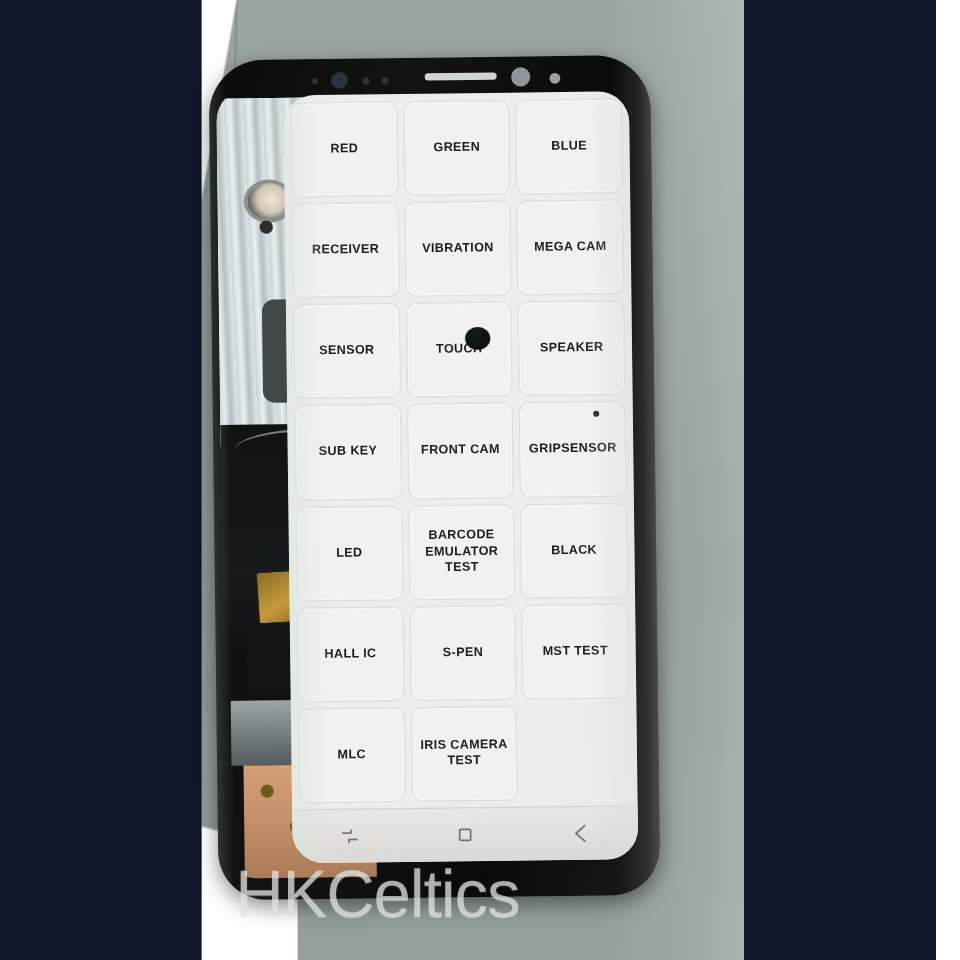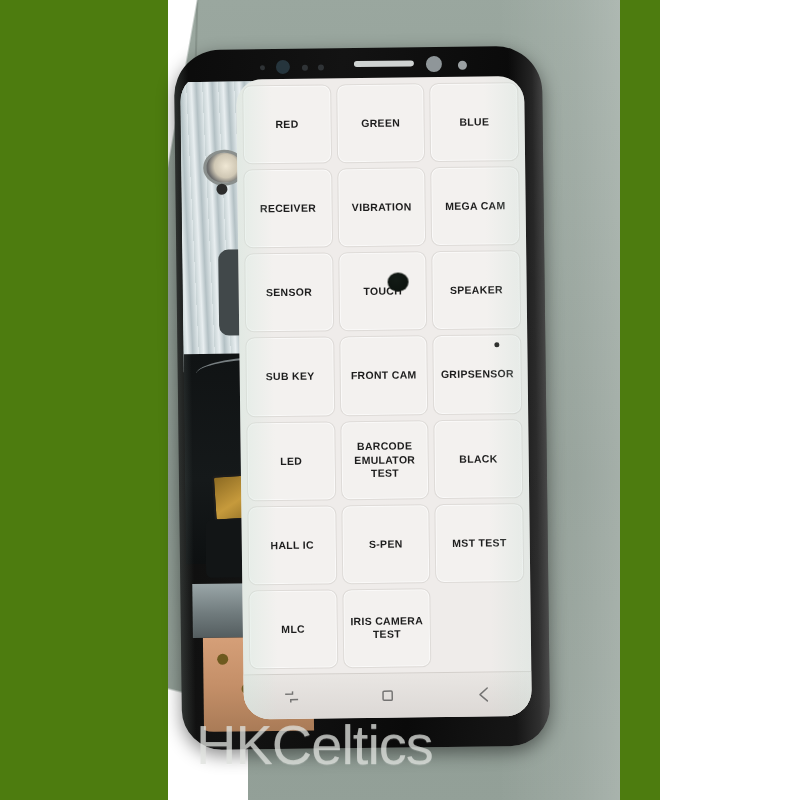--- a/index.html
+++ b/index.html
@@ -1,19 +1,19 @@
 <!DOCTYPE html>
 <html><head>
 <meta charset="utf-8">
 <style>
   html,body{margin:0;padding:0;background:#ffffff;}
   body{width:800px;height:800px;overflow:hidden;
        font-family:"Liberation Sans","DejaVu Sans",sans-serif;}
 
-  #stage{position:relative;width:660px;height:800px;background:#4d7c0f;overflow:hidden;}
+  #stage{position:relative;width:780px;height:800px;background:#0f172a;overflow:hidden;}
 
   
   .photo{
     position:absolute;left:168px;top:0;width:452px;height:800px;
     background:
       linear-gradient(178deg,#9aa79f 0%,#95a29a 28%,#8e9b93 60%,#93a098 100%);
     overflow:hidden;
   }
   
   .photo-taper{

